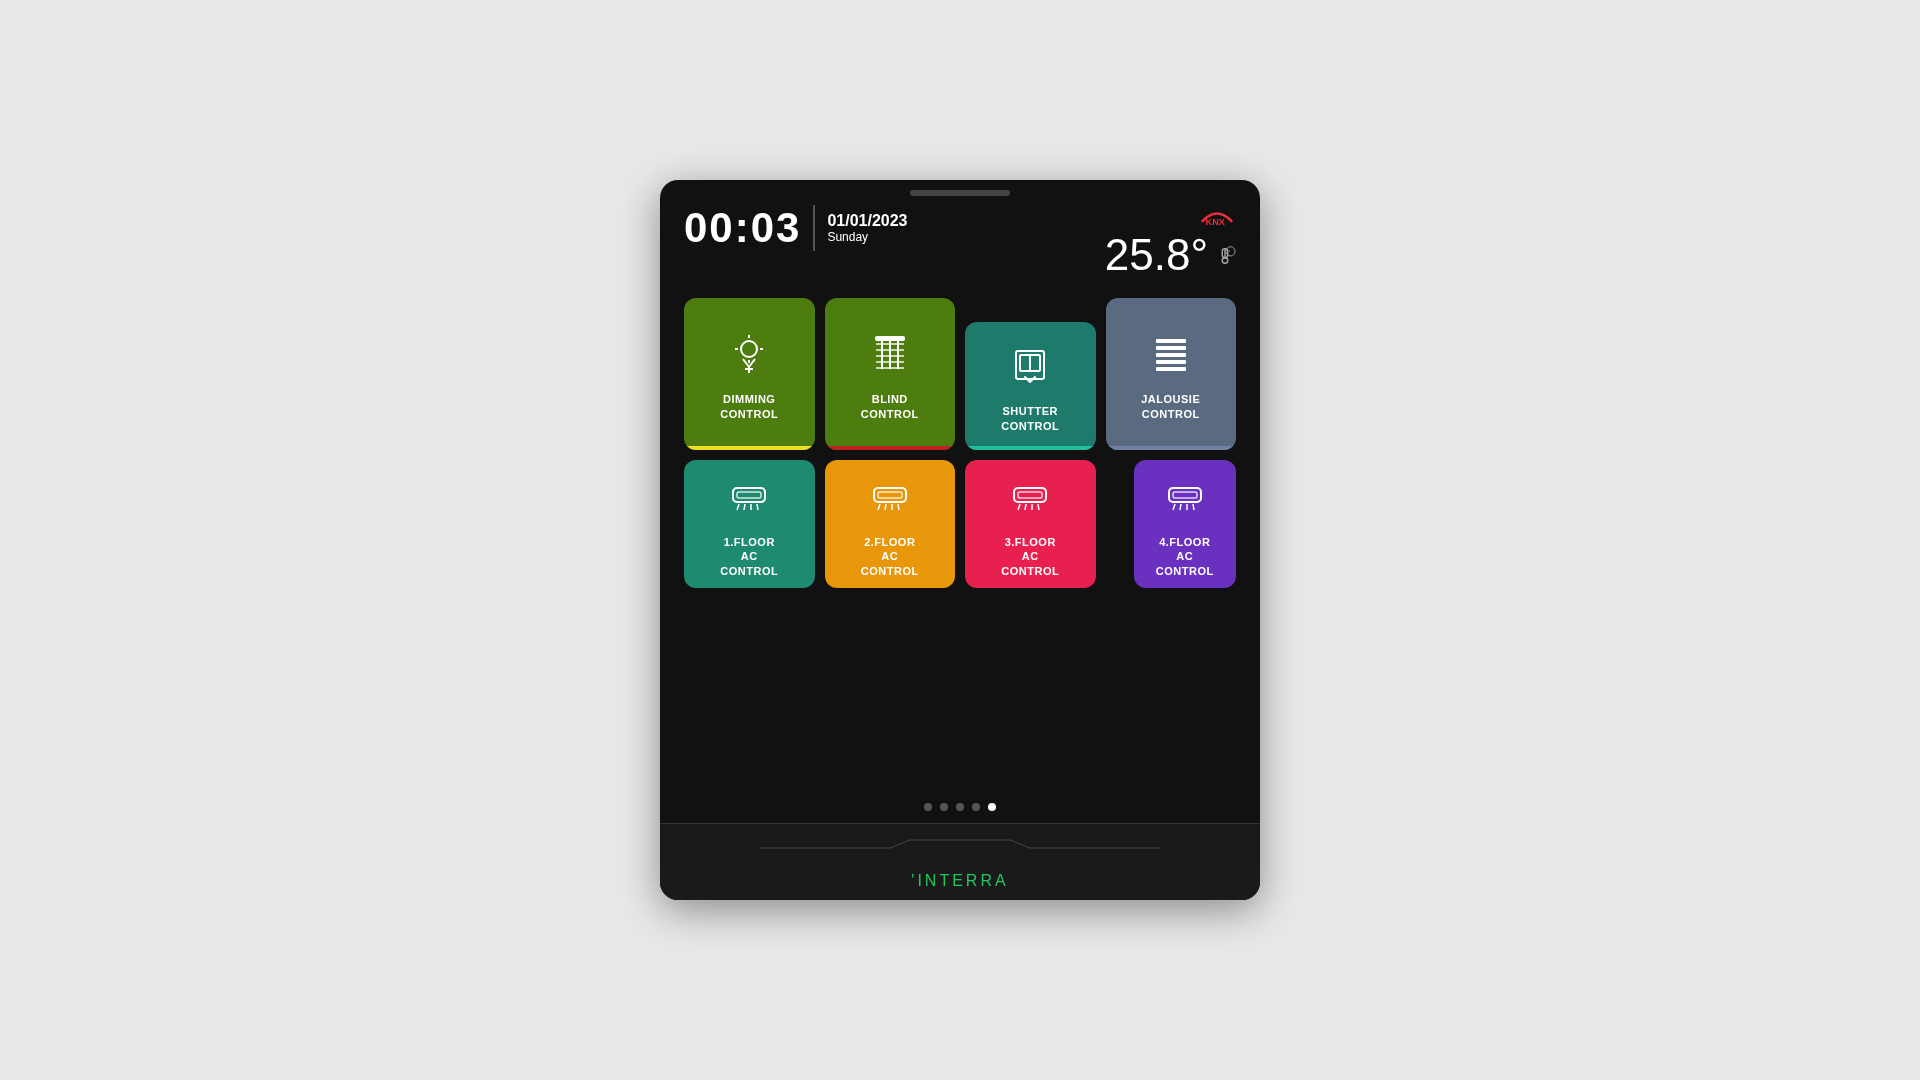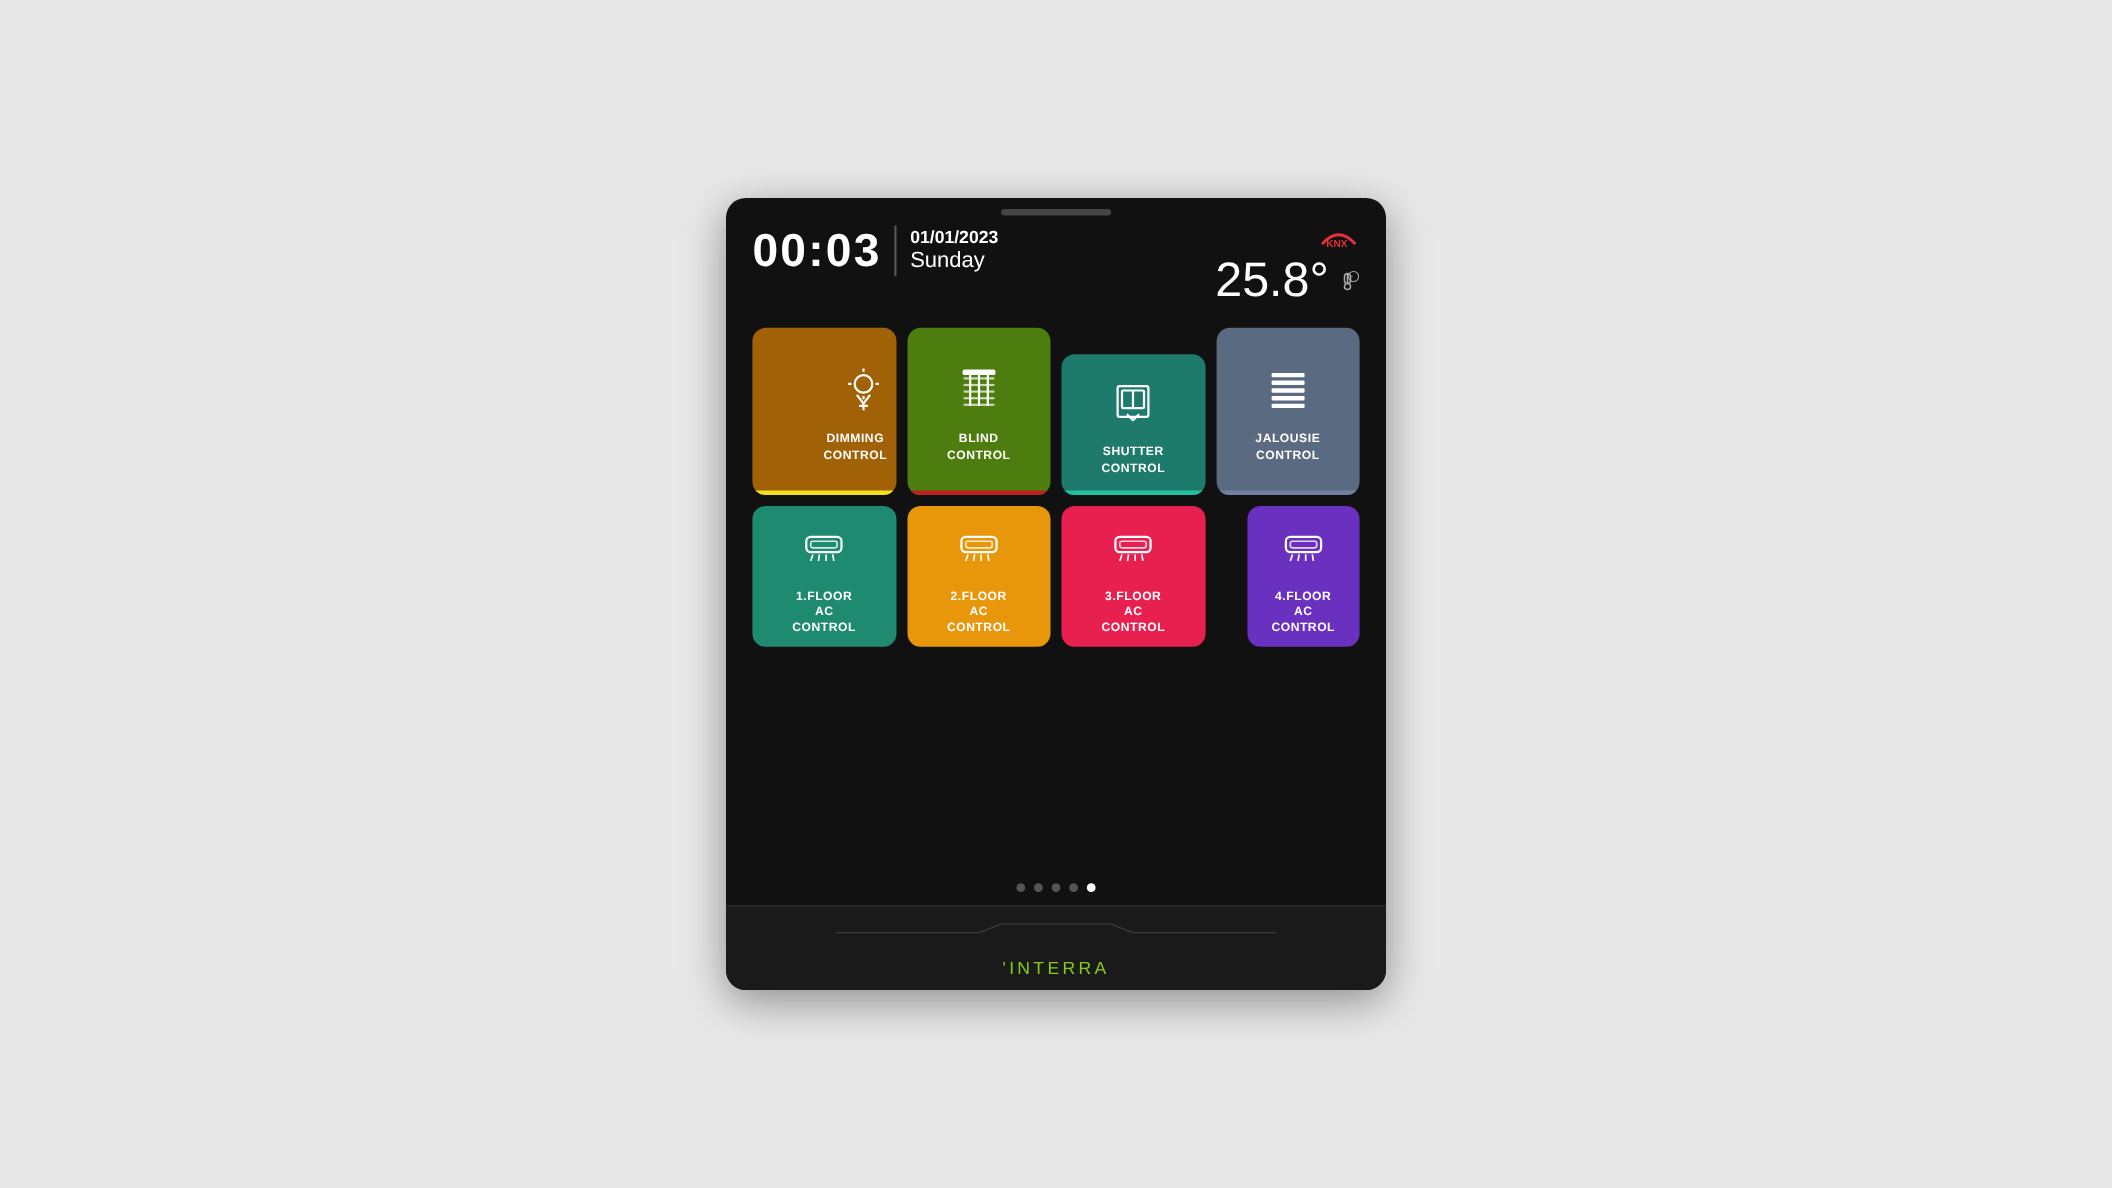--- a/index.html
+++ b/index.html
@@ -65,21 +65,21 @@
       display: flex;
       flex-direction: column;
       justify-content: center;
     }
     .date {
       font-size: 16px;
       color: #fff;
       font-weight: 700;
     }
     .day {
-      font-size: 20px;
+      font-size: 12px;
       color: #fff;
       font-weight: 300;
     }
 
     .header-right {
       display: flex;
       flex-direction: column;
       align-items: flex-end;
       gap: 4px;
     }
@@ -158,21 +158,21 @@
 
     .tile-indicator {
       position: absolute;
       bottom: 0;
       left: 0;
       right: 0;
       height: 4px;
       border-radius: 0 0 12px 12px;
     }
 
-    .tile-dimming { background: #a16207; align-items: flex-end; }
+    .tile-dimming { background: #4d7c0f; }
     .tile-blind   { background: #4d7c0f; }
     .tile-shutter { background: #1e7a6a; margin-top: 24px; }
     .tile-jalousie{ background: #5a6a80; }
     .tile-floor1  { background: #1e8a70; }
     .tile-floor2  { background: #e8960a; }
     .tile-floor3  { background: #e82050; }
     .tile-floor4  { background: #6a30c0; margin-left: 28px; }
 
     .ind-yellow { background: #f0e020; }
     .ind-red    { background: #c02020; }
@@ -195,21 +195,21 @@
 
     .bottom-bar {
       background: #1a1a1a;
       padding: 14px 0 10px;
       border-top: 1px solid #333;
     }
 
     .brand-name {
       text-align: center;
       font-size: 16px;
-      color: #84cc16;
+      color: #22c55e;
       letter-spacing: 3px;
       font-weight: 300;
       padding-top: 6px;
     }
   </style>
 </head>
 <body>
 
 <div class="device-frame">
 

